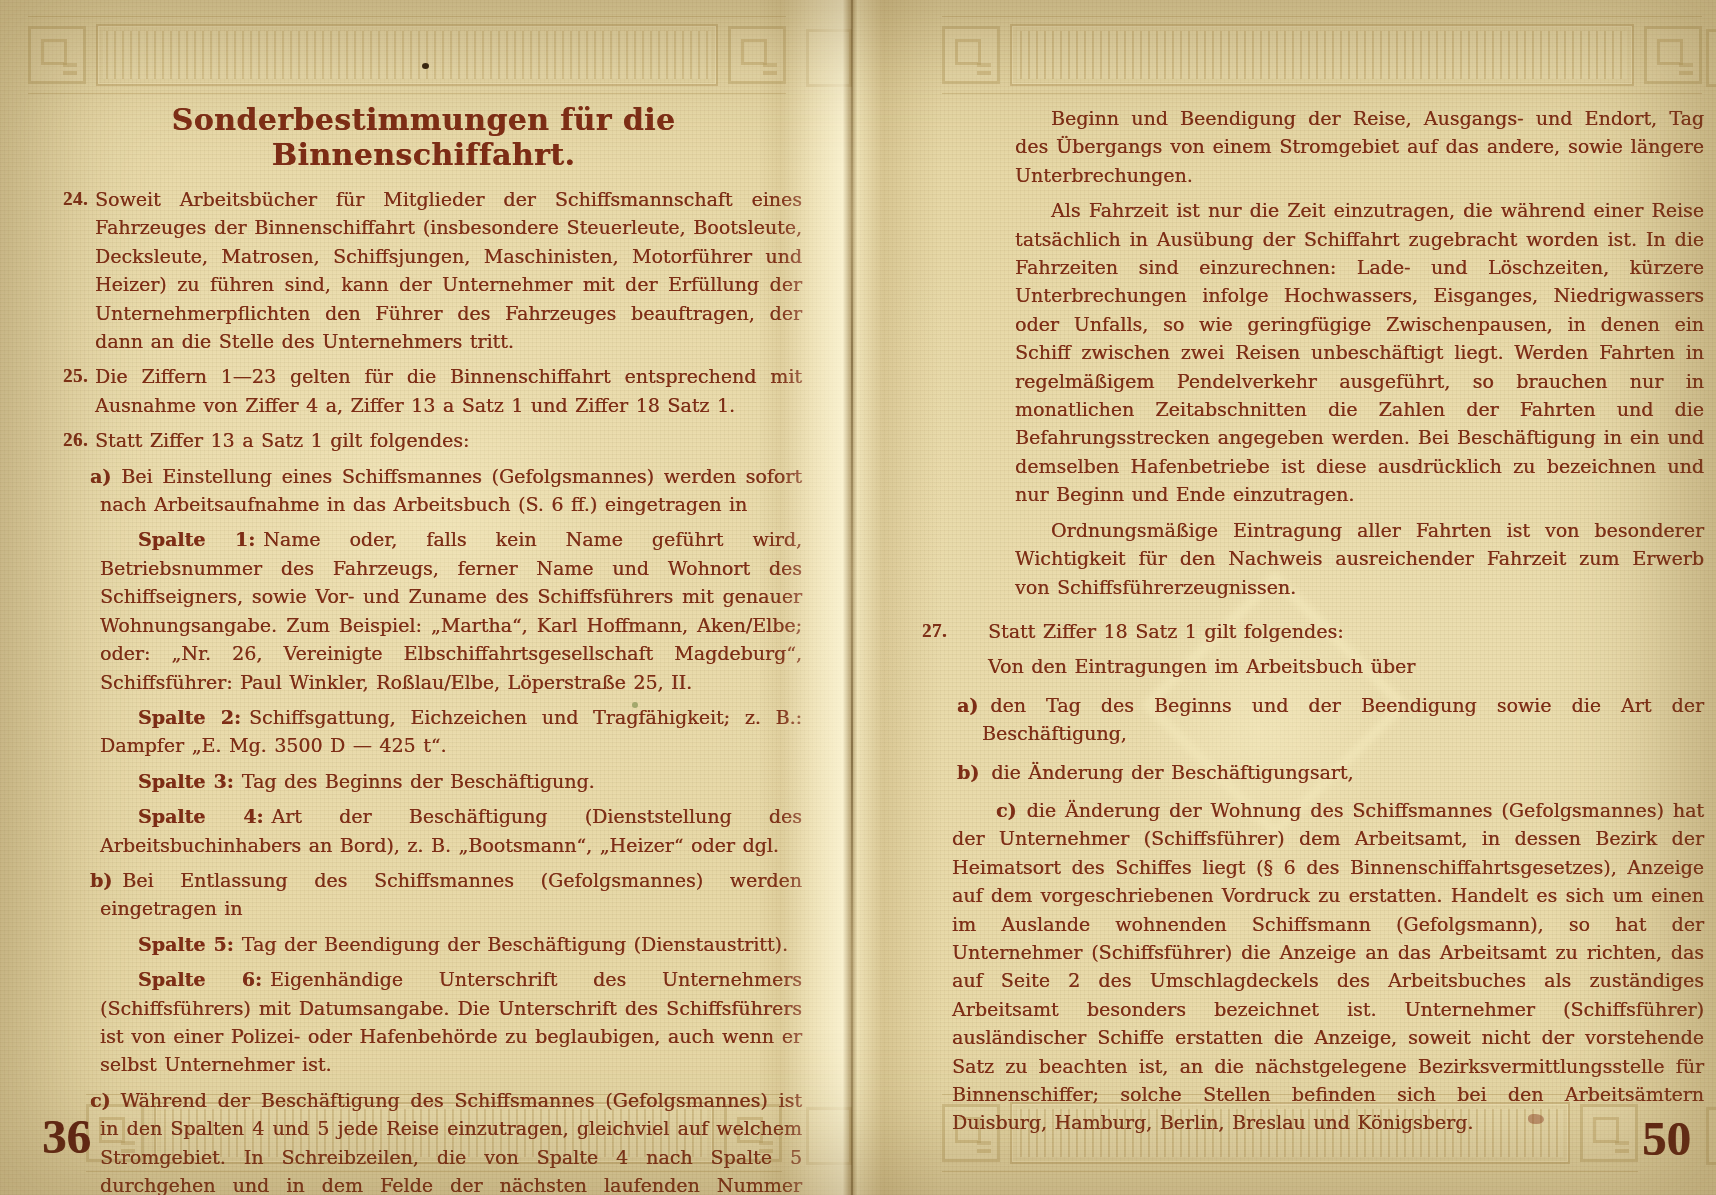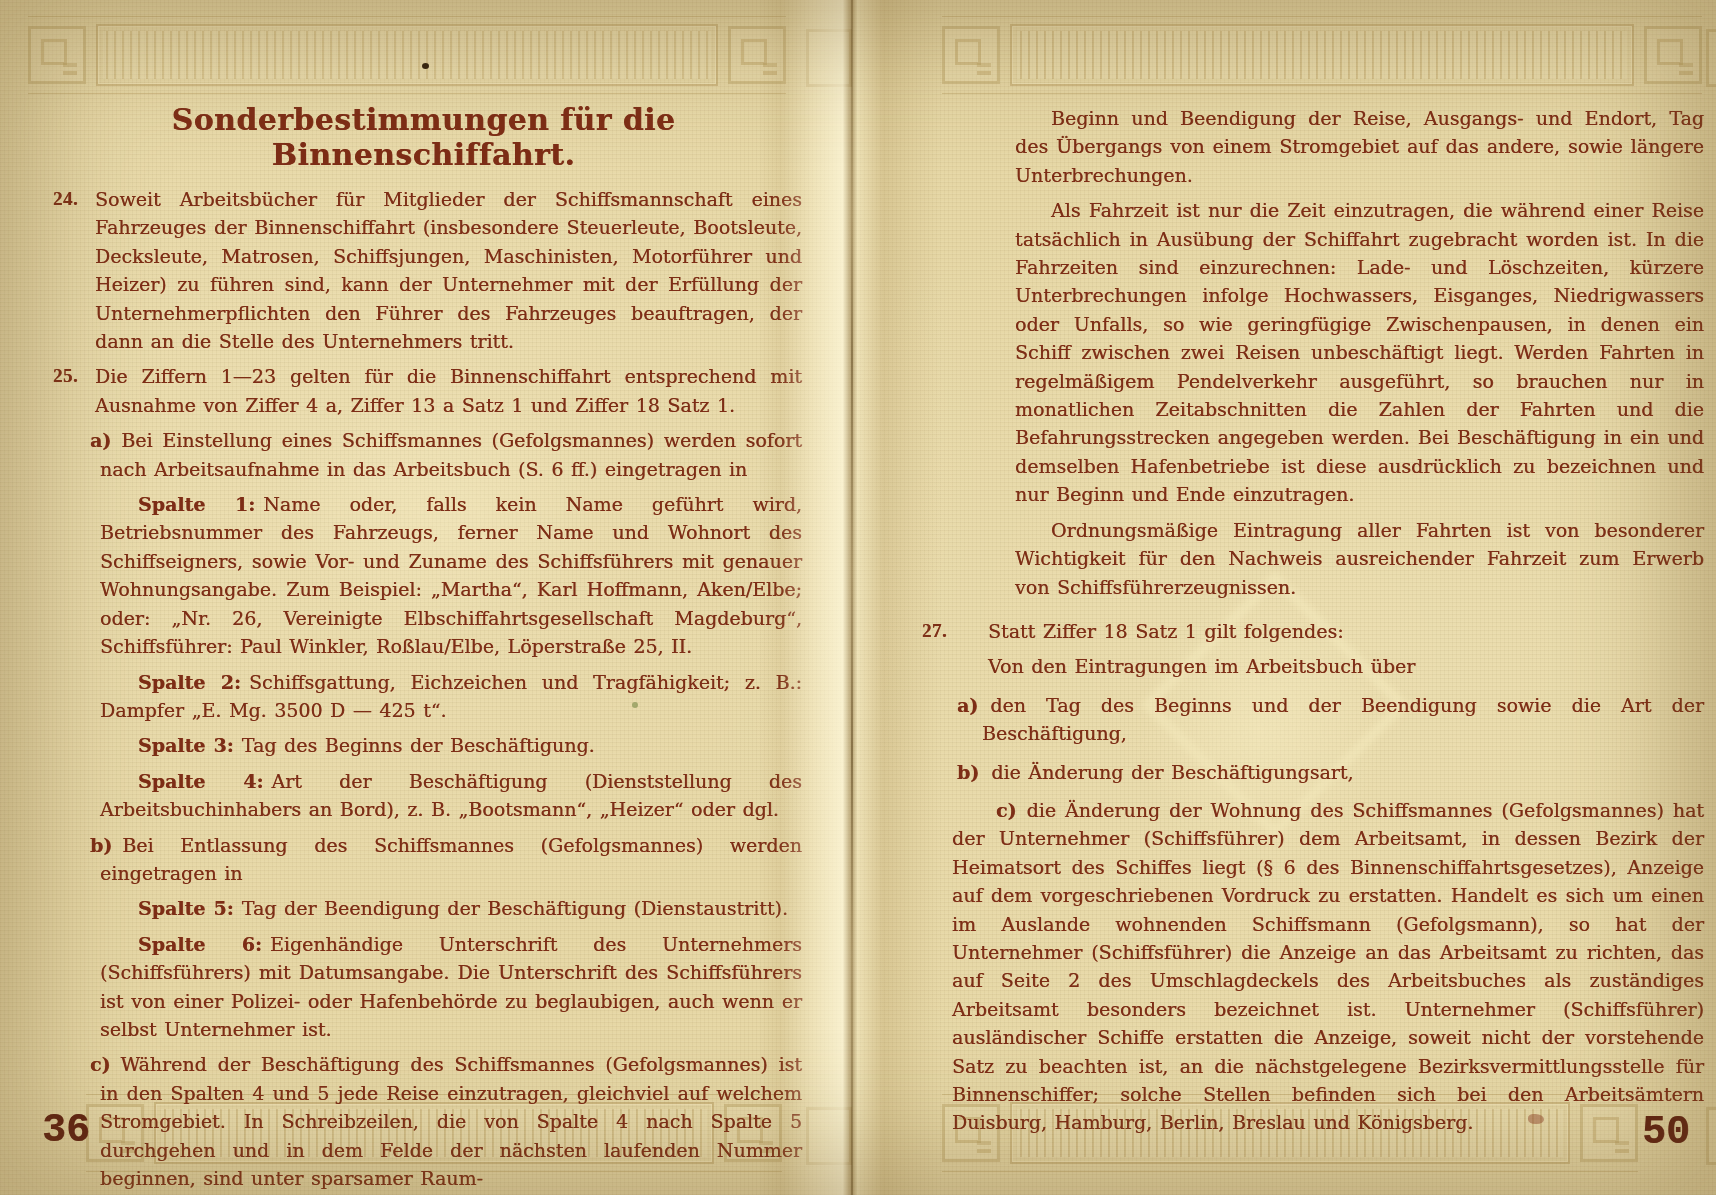--- a/index.html
+++ b/index.html
@@ -110,42 +110,42 @@
     text-align:justify;word-spacing:1.5px;
     text-shadow:0.35px 0 0 rgba(125,45,22,0.75);
   }
   h1.doc-title{
     margin:0 0 13px 0;text-align:center;
     font-size:30px;font-weight:bold;letter-spacing:0.4px;
     color:var(--ink);text-shadow:0.4px 0 0 rgba(125,45,22,0.8);
   }
   .item{position:relative;padding-left:50px;}
   .item .num{
-    position:absolute;left:8px;top:0;
+    position:absolute;left:18px;top:0;
     font-family:"Liberation Serif",serif;font-weight:bold;letter-spacing:0.5px;
   }
   .sub{margin-left:55px !important; text-indent:-10px;}
   .sub .lbl{font-weight:bold;padding-right:10px;}
   .spalte{margin-left:55px !important; text-indent:38px;}
   .spalte .lbl{font-weight:bold;padding-right:8px;}
   .r-cont{margin-left:95px !important;}
   .r-ind{text-indent:36px;}
   .r-item{position:relative;padding-left:68px;margin-top:16px !important;}
   .r-item .num{
     position:absolute;left:2px;top:0;
     font-family:"Liberation Serif",serif;font-weight:bold;letter-spacing:0.5px;
   }
   .r-intro{margin-left:68px !important;}
   .r-sub{margin-left:62px !important;text-indent:-25px;margin-top:10px !important;}
   .r-sub .lbl{font-weight:bold;padding-right:12px;}
   .r-sub-c{margin-left:32px !important;text-indent:44px;margin-top:10px !important;}
   .r-sub-c .lbl{font-weight:bold;padding-right:10px;}
   .pagenum{
-    position:absolute;font-size:40px;font-weight:bold;color:var(--ink_dark);
-    font-family:Liberation Mono, monospace;text-shadow:0.5px 0 0 rgba(94,31,16,0.8);
+    position:absolute;font-size:49px;font-weight:bold;color:var(--ink_dark);
+    font-family:Liberation Serif, serif;text-shadow:0.5px 0 0 rgba(94,31,16,0.8);
   }
   .pn-left{left:42px;top:1108px;}
   .pn-right{left:1642px;top:1110px;}
   
   .speck{position:absolute;border-radius:50%;pointer-events:none;}
   .speck-1{left:422px;top:63px;width:7px;height:6px;background:#33220f;}
   .speck-2{left:1528px;top:1114px;width:16px;height:10px;background:rgba(140,60,35,0.45);border-radius:40% 60% 50% 50%;}
   .speck-3{left:632px;top:702px;width:6px;height:6px;background:rgba(110,130,60,0.55);}
 </style>
 </head>
@@ -197,20 +197,24 @@
     <p class="item">
       <span class="num">24.</span>
       <span>Soweit Arbeitsbücher für Mitglieder der Schiffsmannschaft eines Fahrzeuges der Binnenschiffahrt (insbesondere Steuerleute, Bootsleute, Decksleute, Matrosen, Schiffsjungen, Maschinisten, Motorführer und Heizer) zu führen sind, kann der Unternehmer mit der Erfüllung der Unternehmerpflichten den Führer des Fahrzeuges beauftragen, der dann an die Stelle des Unternehmers tritt.</span>
     </p>
 
     <p class="item">
       <span class="num">25.</span>
       <span>Die Ziffern 1—23 gelten für die Binnenschiffahrt entsprechend mit Ausnahme von Ziffer 4 a, Ziffer 13 a Satz 1 und Ziffer 18 Satz 1.</span>
     </p>
 
+    <p class="item">
+      <span class="num">26.</span>
+      <span>Statt Ziffer 13 a Satz 1 gilt folgendes:</span>
+    </p>
 
     <p class="sub">
       <span class="lbl">a)</span><span>Bei Einstellung eines Schiffsmannes (Gefolgsmannes) werden sofort nach Arbeitsaufnahme in das Arbeitsbuch (S. 6 ff.) eingetragen in</span>
     </p>
 
     <p class="spalte">
       <span class="lbl">Spalte 1:</span><span>Name oder, falls kein Name geführt wird, Betriebsnummer des Fahrzeugs, ferner Name und Wohnort des Schiffseigners, sowie Vor- und Zuname des Schiffsführers mit genauer Wohnungsangabe. Zum Beispiel: „Martha“, Karl Hoffmann, Aken/Elbe; oder: „Nr. 26, Vereinigte Elbschiffahrtsgesellschaft Magdeburg“, Schiffsführer: Paul Winkler, Roßlau/Elbe, Löperstraße 25, II.</span>
     </p>
     <p class="spalte">
       <span class="lbl">Spalte 2:</span><span>Schiffsgattung, Eichzeichen und Tragfähigkeit; z. B.: Dampfer „E. Mg. 3500 D — 425 t“.</span>

